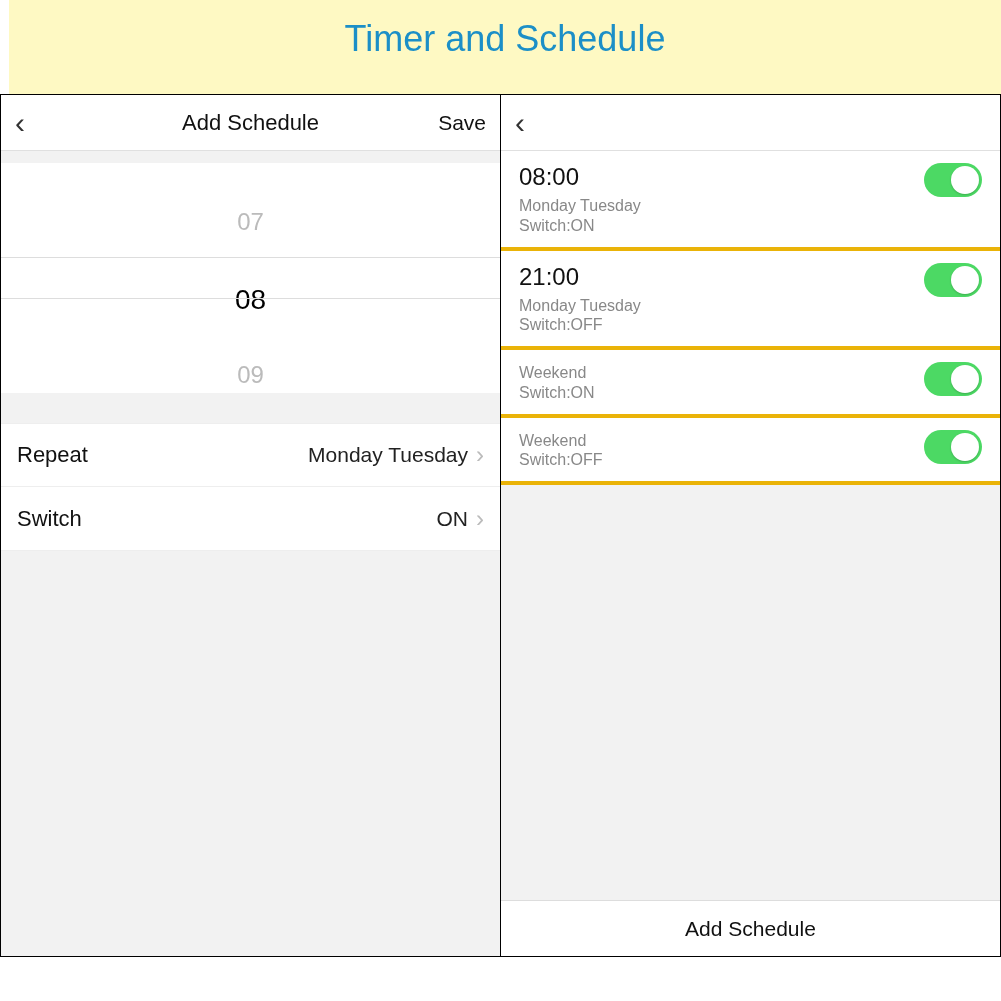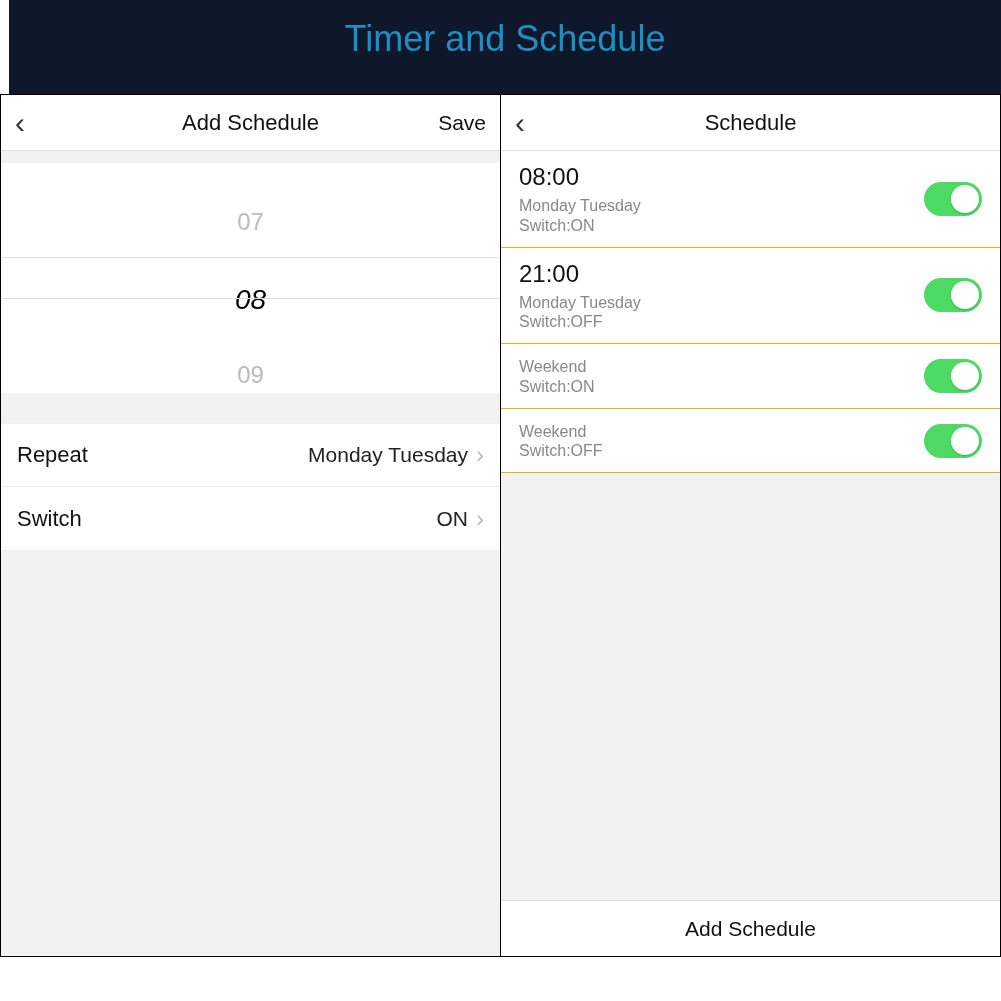--- a/index.html
+++ b/index.html
@@ -4,21 +4,21 @@
   <style>
     * { margin: 0; padding: 0; box-sizing: border-box; }
     body {
       font-family: -apple-system, BlinkMacSystemFont, "Segoe UI", Helvetica, Arial, sans-serif;
       background: #fff;
       width: 1001px;
       height: 1001px;
       overflow: hidden;
     }
     .banner {
-      background: #0f172a;
+      background: #fef9c3;
       text-align: center;
       padding: 18px 20px 26px;
       margin-left: 9px;
     }
     .banner-title {
       color: #1c8fc7;
       font-size: 36px;
       font-weight: 400;
       margin-bottom: 8px;
     }
@@ -90,21 +90,20 @@
       color: #bbb;
       height: 34px;
       line-height: 34px;
       margin-top: 40px;
     }
     .picker-item.sel {
       color: #000;
       font-size: 28px;
       height: 39px;
       line-height: 42px;
-      font-style: italic;
     }
     .picker-item.far { color: #ddd; font-size: 22px; }
     .picker-item.faint { color: #eee; font-size: 20px; }
     .picker-sel-band {
       position: absolute;
       left: 0; right: 0;
       top: 94px;
       height: 42px;
       border-top: 1px solid #ddd;
       border-bottom: 1px solid #ddd;
@@ -132,23 +131,23 @@
       font-size: 19px;
       color: #999;
       padding: 18px 18px 12px;
       background: #f2f2f2;
     }
     .sched-list {
       background: #fff;
     }
     .sched-row {
       display: flex;
-      align-items: center;
+      align-items: flex-start;
       padding: 12px 18px;
-      border-bottom: 1px solid #eab308;
+      border-bottom: 4px solid #eab308;
     }
     .sched-info { flex: 1; }
     .sched-time { font-size: 24px; color: #111; margin-bottom: 4px; }
     .sched-days { font-size: 16px; color: #888; line-height: 1.35; }
     .sched-switch { font-size: 16px; color: #888; }
     .toggle {
       width: 58px;
       height: 34px;
       border-radius: 17px;
       background: #4cd964;
@@ -219,21 +218,20 @@
       <div class="setting-value">ON</div>
       <div class="chevron">›</div>
     </div>
 
     <div class="flexfill"></div>
   </div>
 
   <div class="phone">
     <div class="navbar">
       <div class="nav-back">‹</div>
-      <div class="nav-title">Schedule</div>
       <div class="nav-save"></div>
     </div>
 
 
     <div class="sched-list">
       <div class="sched-row">
         <div class="sched-info">
           <div class="sched-time">08:00</div>
           <div class="sched-days">Monday Tuesday</div>
           <div class="sched-switch">Switch:ON</div>

